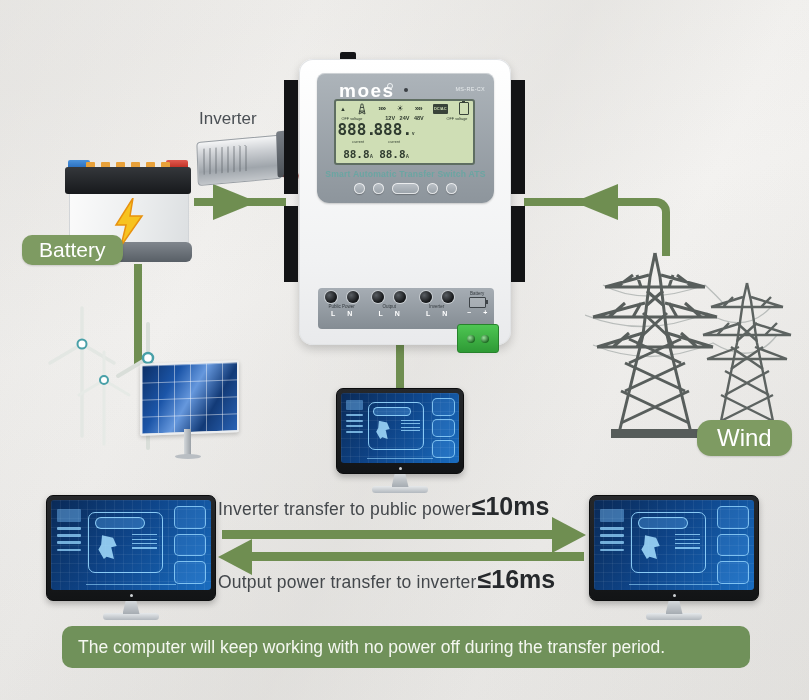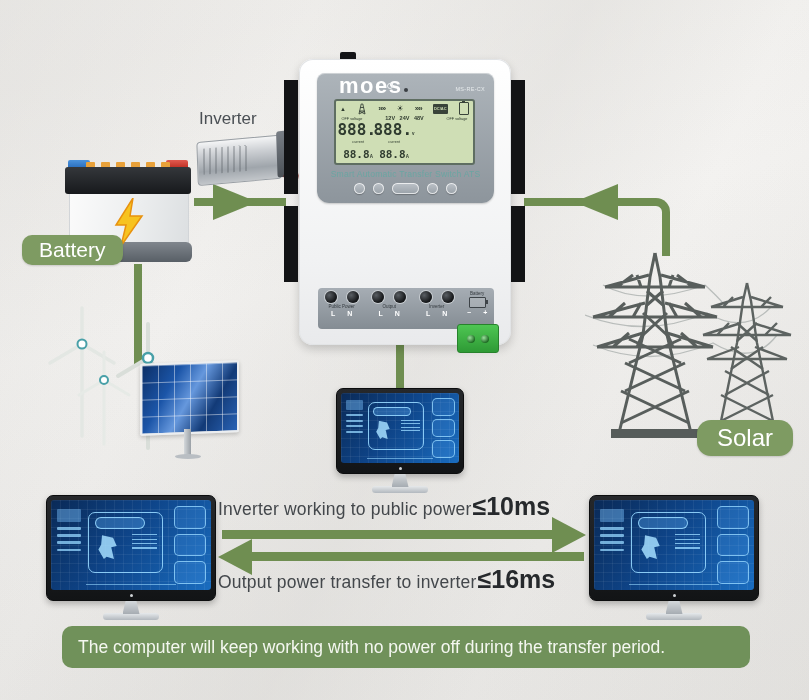--- a/index.html
+++ b/index.html
@@ -15,21 +15,21 @@
   .tri{position:absolute;width:0;height:0;z-index:1}
   .elbow{position:absolute;border-top:8px solid #6f8e51;border-right:8px solid #6f8e51;border-top-right-radius:14px;z-index:1;box-sizing:border-box}
   
   .pill{position:absolute;background:#7e9b62;color:#fff;display:flex;align-items:center;justify-content:center;z-index:6;box-shadow:0 1px 2px rgba(0,0,0,.15)}
   .banner{position:absolute;left:62px;top:626px;width:688px;box-sizing:border-box;background:#70915a;color:#f4f7f0;font-size:17.5px;line-height:1.5;padding:8px 16px;border-radius:10px;z-index:6}
   
   .ats-body{position:absolute;left:299px;top:59px;width:212px;height:286px;background:linear-gradient(180deg,#ffffff,#f1f2f3 70%,#e9eaec);border-radius:14px;box-shadow:0 4px 10px rgba(0,0,0,.18),inset 0 0 0 1px #e2e4e6;z-index:3}
   .ats-tab{position:absolute;left:340px;top:52px;width:16px;height:9px;background:#141518;border-radius:2px;z-index:3}
   .rail{position:absolute;width:14px;background:#121315;z-index:3}
   .ats-panel{position:absolute;left:317px;top:73px;width:177px;height:130px;background:linear-gradient(180deg,#adb4ba,#8d959c);border-radius:8px 8px 12px 12px;box-shadow:inset 0 1px 0 rgba(255,255,255,.4),0 1px 2px rgba(0,0,0,.2);z-index:4}
-  .logo{position:absolute;left:22px;top:0;color:#fff;font-size:22px;font-weight:bold;letter-spacing:1.5px}
+  .logo{position:absolute;left:22px;top:7px;color:#fff;font-size:19px;font-weight:bold;letter-spacing:1.5px}
   .logo-mark{position:absolute;left:70px;top:10px;width:4px;height:4px;border:1px solid #eef1f3;border-radius:50%}
   .led-dark{position:absolute;left:87px;top:15px;width:4px;height:4px;background:#3a3f44;border-radius:50%}
   .model{position:absolute;right:9px;top:13px;font-size:5.5px;color:#e6eaec;letter-spacing:.3px}
   .lcd{position:absolute;left:17px;top:26px;width:141px;height:66px;background:#cfdeb5;border:2px solid #5f6e62;border-radius:3px;box-sizing:border-box;display:flex;flex-direction:column;color:#2f3b2f;overflow:hidden}
   .lcd-icons{height:14px;display:flex;align-items:center;justify-content:space-between;padding:1px 4px 0}
   .lcd-icons .w{font-size:6px;line-height:1}
   .lcd-icons .ar{font-size:8px;font-weight:bold;letter-spacing:-1px;line-height:1}
   .lcd-icons .sun{font-size:8px;line-height:1}
   .dcac{width:15px;height:10px;background:#394339;color:#cfdeb5;font-size:4px;font-weight:bold;display:flex;align-items:center;justify-content:center;border-radius:1px}
   .lbat{width:8px;height:11px;border:1px solid #394339;border-radius:1px;position:relative}
@@ -41,21 +41,21 @@
   .lcd-col{display:flex;flex-direction:column;align-items:center;justify-content:space-between}
   .lcd-col.sidec{width:36px}
   .lcd-col.midc{flex:1}
   .seg{font-family:"DejaVu Sans Mono",monospace;font-weight:bold;line-height:1}
   .seg.big{font-size:16px}
   .seg.mid{font-size:13px}
   .seg.small{font-size:11px}
   .unit{font-size:4.5px;font-weight:bold}
   .tiny{font-size:4px;white-space:nowrap;transform:scale(.95)}
   .swl{font-size:5px;font-weight:bold;white-space:nowrap}
-  .ats-title{position:absolute;left:0;right:0;top:96px;text-align:center;font-size:8.6px;font-weight:normal;color:#6ba5a2;letter-spacing:.2px}
+  .ats-title{position:absolute;left:0;right:0;top:96px;text-align:center;font-size:8.6px;font-weight:bold;color:#6ba5a2;letter-spacing:.2px}
   .btn-row{position:absolute;left:0;right:0;top:110px;display:flex;align-items:center;justify-content:center;gap:8px}
   .btn{width:11px;height:11px;border-radius:50%;background:linear-gradient(#bcc2c8,#99a1a8);box-shadow:inset 0 0 0 1px rgba(255,255,255,.7),0 1px 1px rgba(0,0,0,.25)}
   .btn.oval{width:27px;border-radius:6px}
   .term{position:absolute;left:318px;top:288px;width:176px;height:41px;background:linear-gradient(#a6adb4,#848c93);border-radius:4px;z-index:4;display:flex;justify-content:space-around;align-items:flex-start;padding-top:3px;box-sizing:border-box}
   .tg{display:flex;flex-direction:column;align-items:center;gap:1px}
   .screws{display:flex;gap:10px}
   .screw{width:12px;height:12px;border-radius:50%;background:radial-gradient(circle at 35% 35%,#5a5f64,#17191b 65%);box-shadow:0 0 0 1px #c9ced2}
   .tg-label{font-size:4.5px;color:#32383d;white-space:nowrap}
   .tg-pins{display:flex;gap:12px;font-size:7px;font-weight:bold;color:#fff;line-height:1}
   .bat-sym{width:15px;height:9px;border:1px solid #3d4348;border-radius:1px;position:relative;background:rgba(255,255,255,.15)}
@@ -418,24 +418,24 @@
           <div class="h-foot"></div>
         </div>
       </div>
       <div class="mon-dot"></div>
     </div>
     <div class="mon-neck"></div>
     <div class="mon-base"></div>
   </div>
 
   <div class="pill" style="left:22px;top:235px;padding:3px 17px;font-size:21px;border-radius:10px">Battery</div>
-  <div class="pill" style="left:697px;top:420px;padding:4px 20px;font-size:24px;border-radius:14px">Solar</div>
+  <div class="pill" style="left:697px;top:420px;padding:4px 20px;font-size:24px;border-radius:14px">Wind</div>
 
   <div class="tline" style="left:218px;top:492px">
-    <span class="t">Inverter working to public power</span>
+    <span class="t">Inverter transfer to public power</span>
       <span class="v">≤10ms</span>
   </div>
   <div class="tline" style="left:218px;top:565px">
     <span class="t">Output power transfer to inverter</span>
       <span class="v">≤16ms</span>
   </div>
 
   <div class="banner">The computer will keep working with no power off during the transfer period.</div>
 
 </div>

